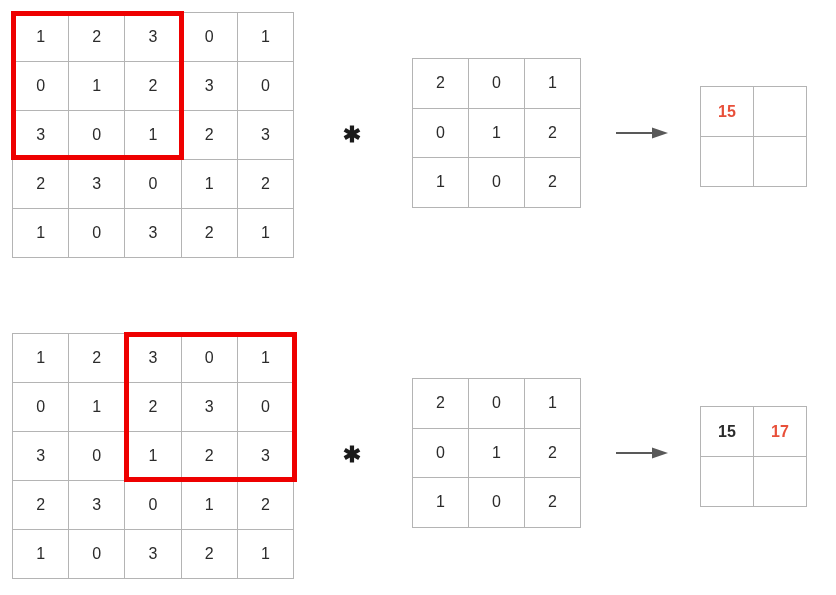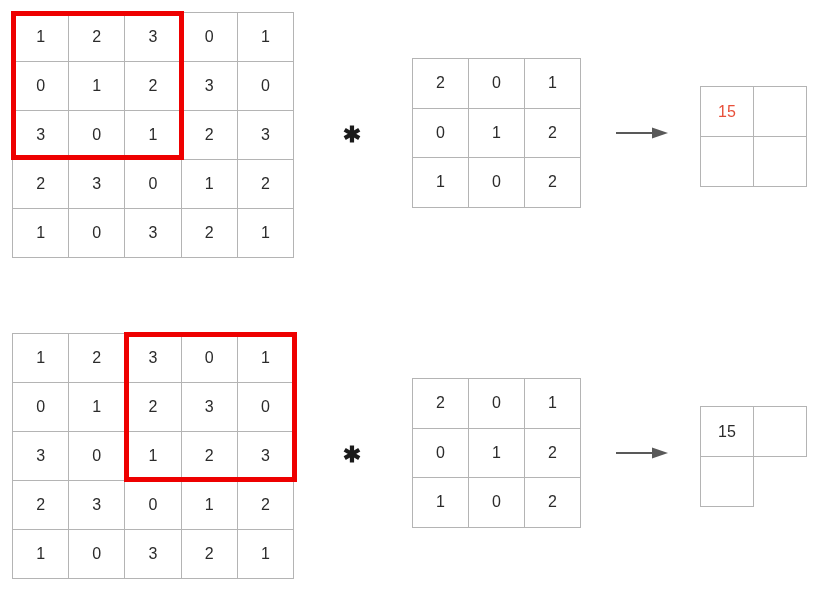--- a/index.html
+++ b/index.html
@@ -59,20 +59,21 @@
     grid-template-columns: repeat(3, 56px);
     grid-template-rows: repeat(3, 49.5px);
   }
   .kernel-a { left: 412px; top: 58px; }
   .kernel-b { left: 412px; top: 378px; }
 
   
   .output-matrix {
     grid-template-columns: repeat(2, 53px);
     grid-template-rows: repeat(2, 50px);
+    font-weight: bold;
   }
   .output-a { left: 700px; top: 86px; }
   .output-b { left: 700px; top: 406px; }
 
   .cell.accent { color: #e8503a; }
   .cell.empty { color: transparent; }
 
   
   .highlight {
     position: absolute;
@@ -222,17 +223,18 @@
       <div class="cell">2</div>
     </div>
 
   <svg class="arrow arrow-b" viewBox="0 0 52 14">
     <line x1="0" y1="7" x2="38" y2="7" stroke="#595959" stroke-width="2"></line>
     <polygon points="36,1.5 52,7 36,12.5" fill="#595959"></polygon>
   </svg>
 
   <div class="matrix output-matrix output-b">
       <div class="cell">15</div>
+      <div class="cell accent">17</div>
       <div class="cell empty"></div>
       <div class="cell empty"></div>
     </div>
 
 </div>
 
 </body></html>

